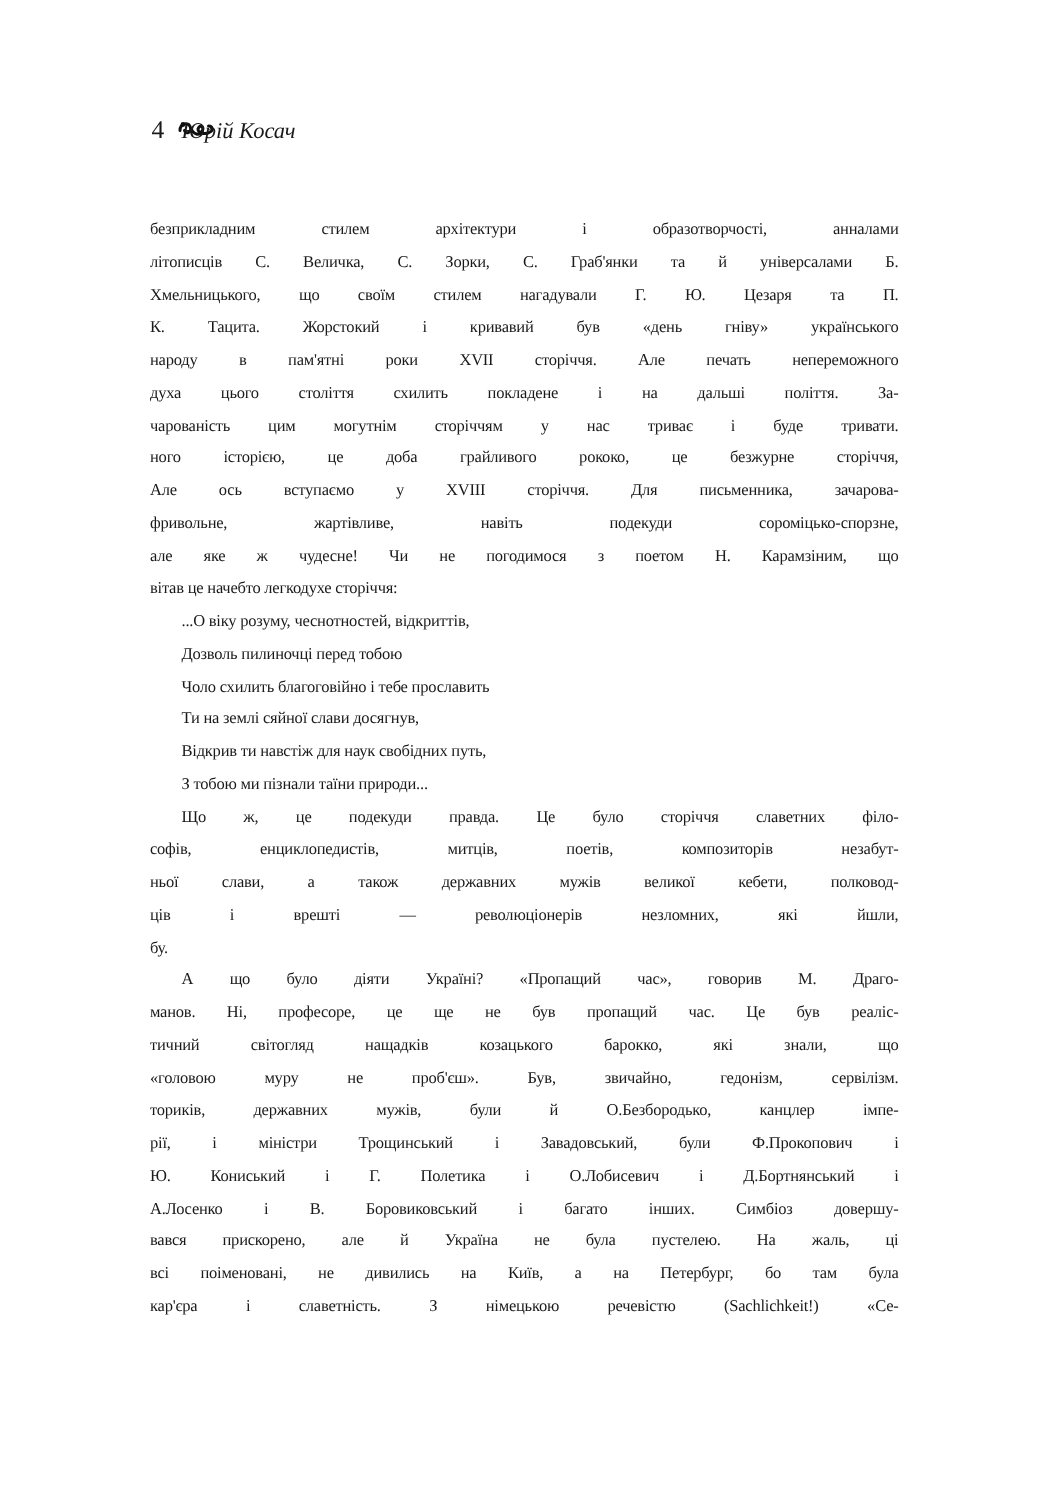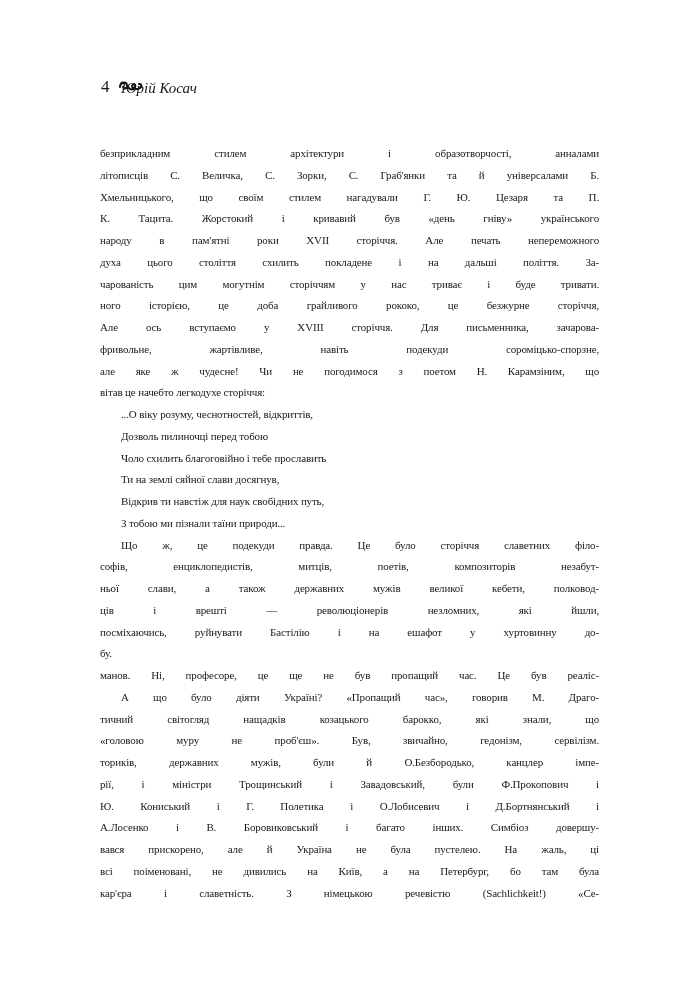--- a/index.html
+++ b/index.html
@@ -102,24 +102,23 @@
     <span class="line indent verse">...О віку розуму, чеснотностей, відкриттів,</span>
     <span class="line indent verse">Дозволь пилиночці перед тобою</span>
     <span class="line indent verse">Чоло схилить благоговійно і тебе прославить</span>
     <span class="line indent verse">Ти на землі сяйної слави досягнув,</span>
     <span class="line indent verse">Відкрив ти навстіж для наук свобідних путь,</span>
     <span class="line indent verse">З тобою ми пізнали таїни природи...</span>
     <span class="line indent">Що ж, це подекуди правда. Це було сторіччя славетних філо-</span>
     <span class="line">софів, енциклопедистів, митців, поетів, композиторів незабут-</span>
     <span class="line">ньої слави, а також державних мужів великої кебети, полковод-</span>
     <span class="line">ців і врешті — революціонерів незломних, які йшли,</span>
-    <span class="line">посміхаючись, руйнувати Бастілію і на ешафот у хуртовинну до-</span>
     <span class="line last">бу.</span>
+    <span class="line indent">А що було діяти Україні? «Пропащий час», говорив М. Драго-</span>
     <span class="line">манов. Ні, професоре, це ще не був пропащий час. Це був реаліс-</span>
-    <span class="line indent">А що було діяти Україні? «Пропащий час», говорив М. Драго-</span>
     <span class="line">тичний світогляд нащадків козацького барокко, які знали, що</span>
     <span class="line">«головою муру не проб'єш». Був, звичайно, гедонізм, сервілізм.</span>
     <span class="line">ториків, державних мужів, були й О.Безбородько, канцлер імпе-</span>
     <span class="line">рії, і міністри Трощинський і Завадовський, були Ф.Прокопович і</span>
     <span class="line">Ю. Кониський і Г. Полетика і О.Лобисевич і Д.Бортнянський і</span>
     <span class="line">А.Лосенко і В. Боровиковський і багато інших. Симбіоз довершу-</span>
     <span class="line">вався прискорено, але й Україна не була пустелею. На жаль, ці</span>
     <span class="line">всі поіменовані, не дивились на Київ, а на Петербург, бо там була</span>
     <span class="line">кар'єра і славетність. З німецькою речевістю (Sachlichkeit!) «Се-</span>
   </div>

